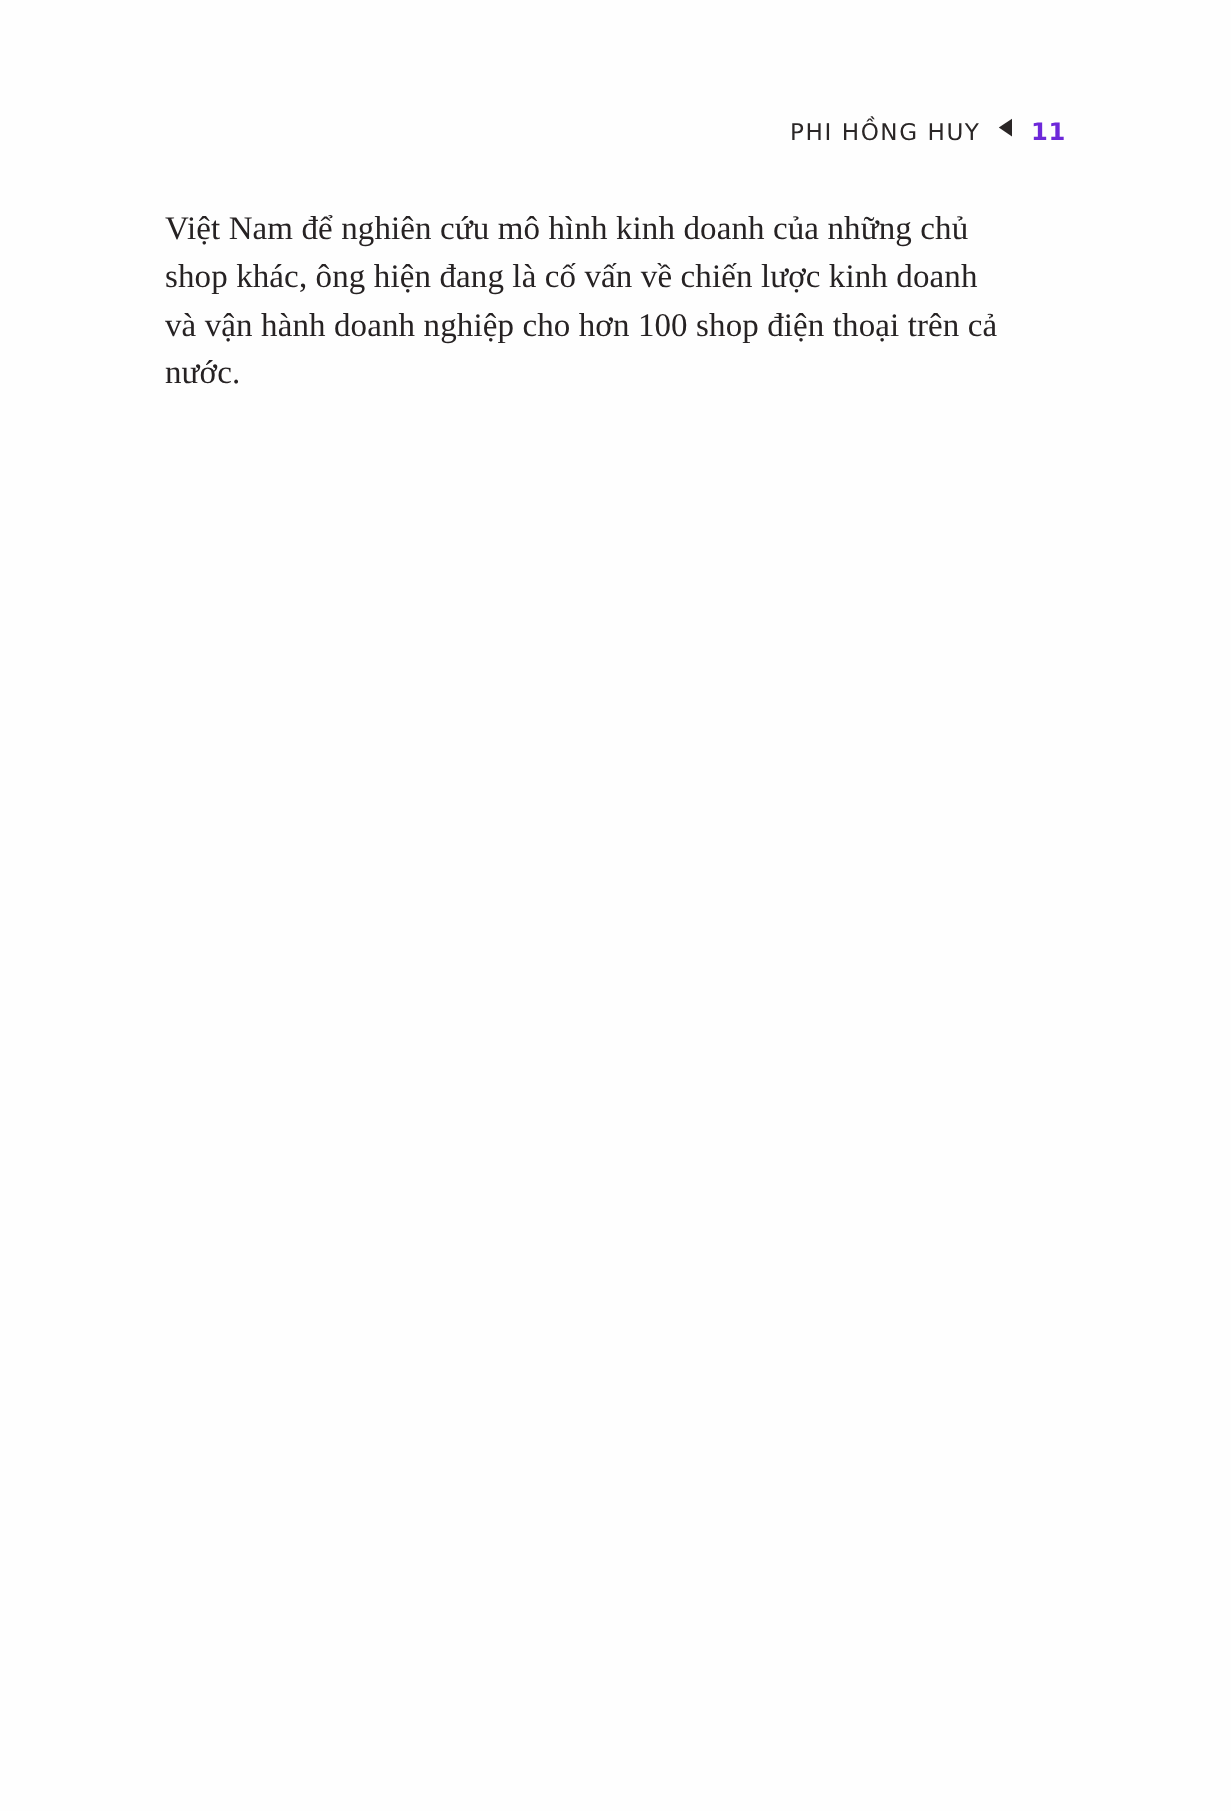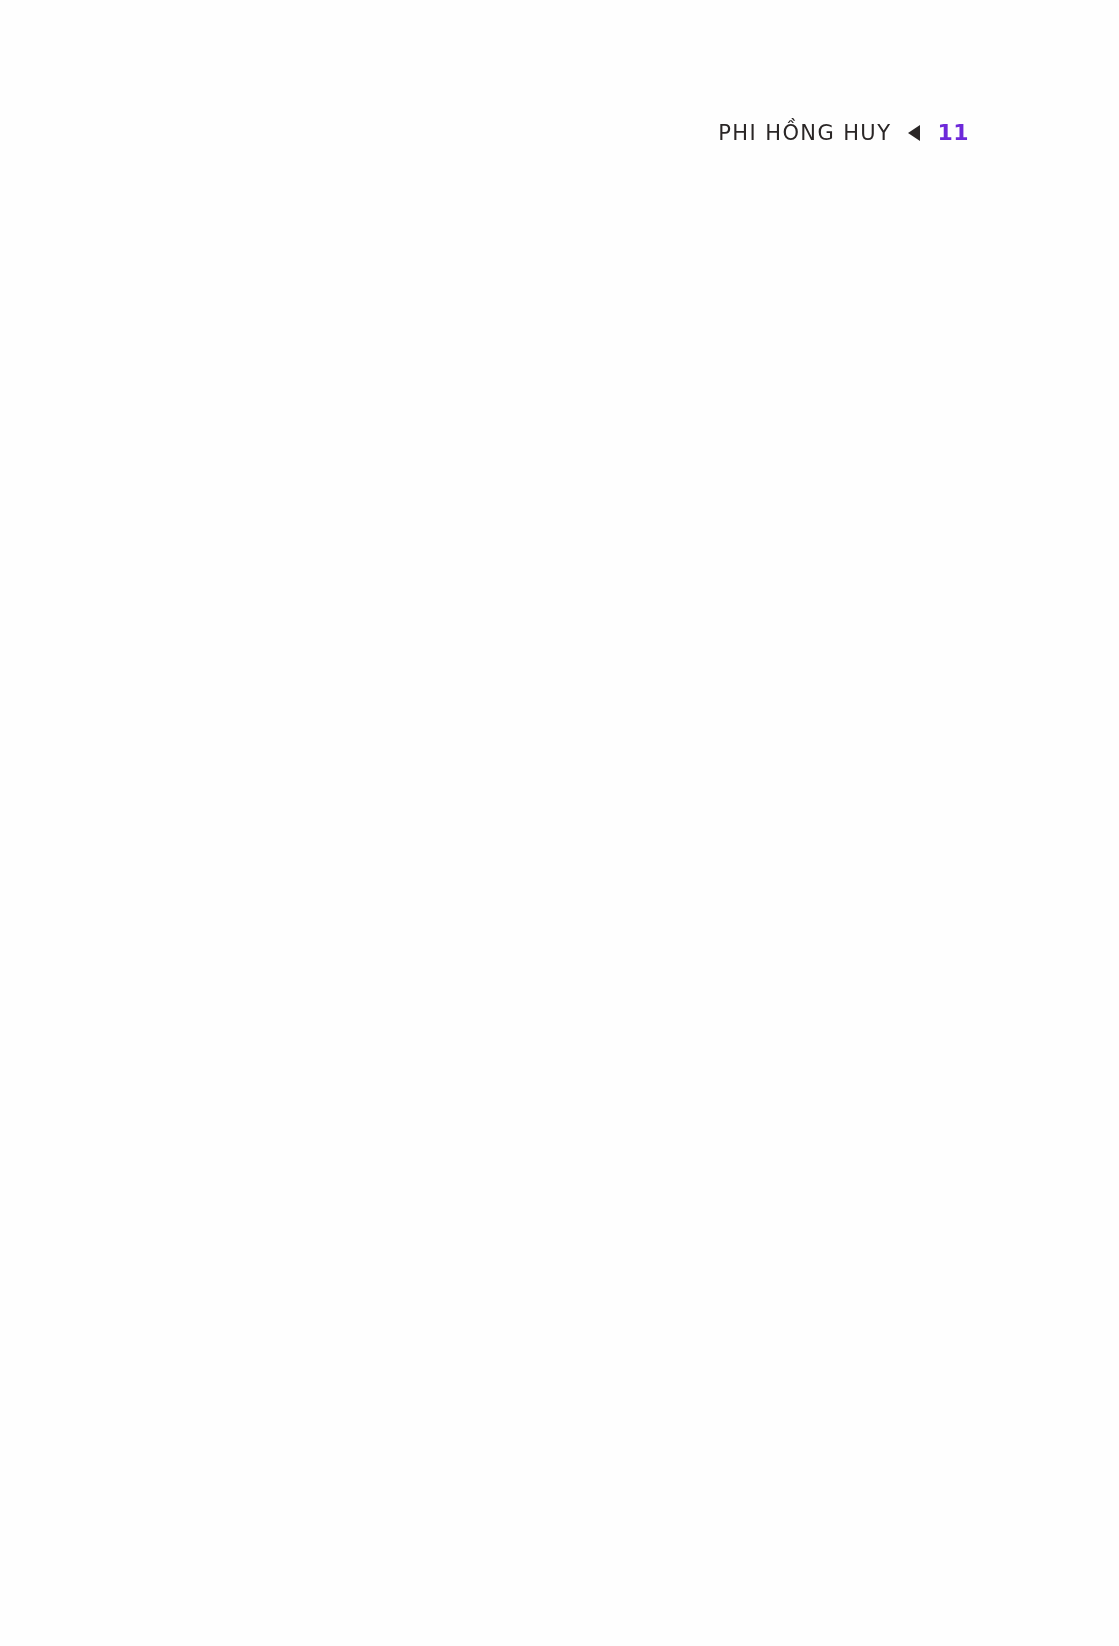--- a/index.html
+++ b/index.html
@@ -18,28 +18,26 @@
   .page {
     position: absolute;
     inset: 0;
     background: #fefefe;
   }
   .running-head {
     position: absolute;
     top: 108px;
     right: 150px;
     display: flex;
-    align-items: center;
     gap: 15px;
     font-family: "DejaVu Sans", sans-serif;
     font-size: 21px;
     letter-spacing: 1.4px;
     color: #2a2626;
     font-weight: 500;
-    margin-top: 12px;
   }
   .running-head .author {
     white-space: nowrap;
   }
   .marker-icon {
     display: inline-block;
     width: 0;
     height: 0;
     border-top: 8px solid transparent;
     border-bottom: 8px solid transparent;
@@ -73,14 +71,17 @@
 <body>
 
 <div class="page">
 
   <div class="running-head">
     <span class="author">PHI HỒNG HUY</span>
     <span class="marker-icon"></span>
     <span class="folio">11</span>
   </div>
 
+  <div class="body-block">
+    <p class="body-par">Việt Nam để nghiên cứu mô hình kinh doanh của những chủ shop khác, ông hiện đang là cố vấn về chiến lược kinh doanh và vận hành doanh nghiệp cho hơn 100 shop điện thoại trên cả nước.</p>
+  </div>
 
 </div>
 
 </body></html>

